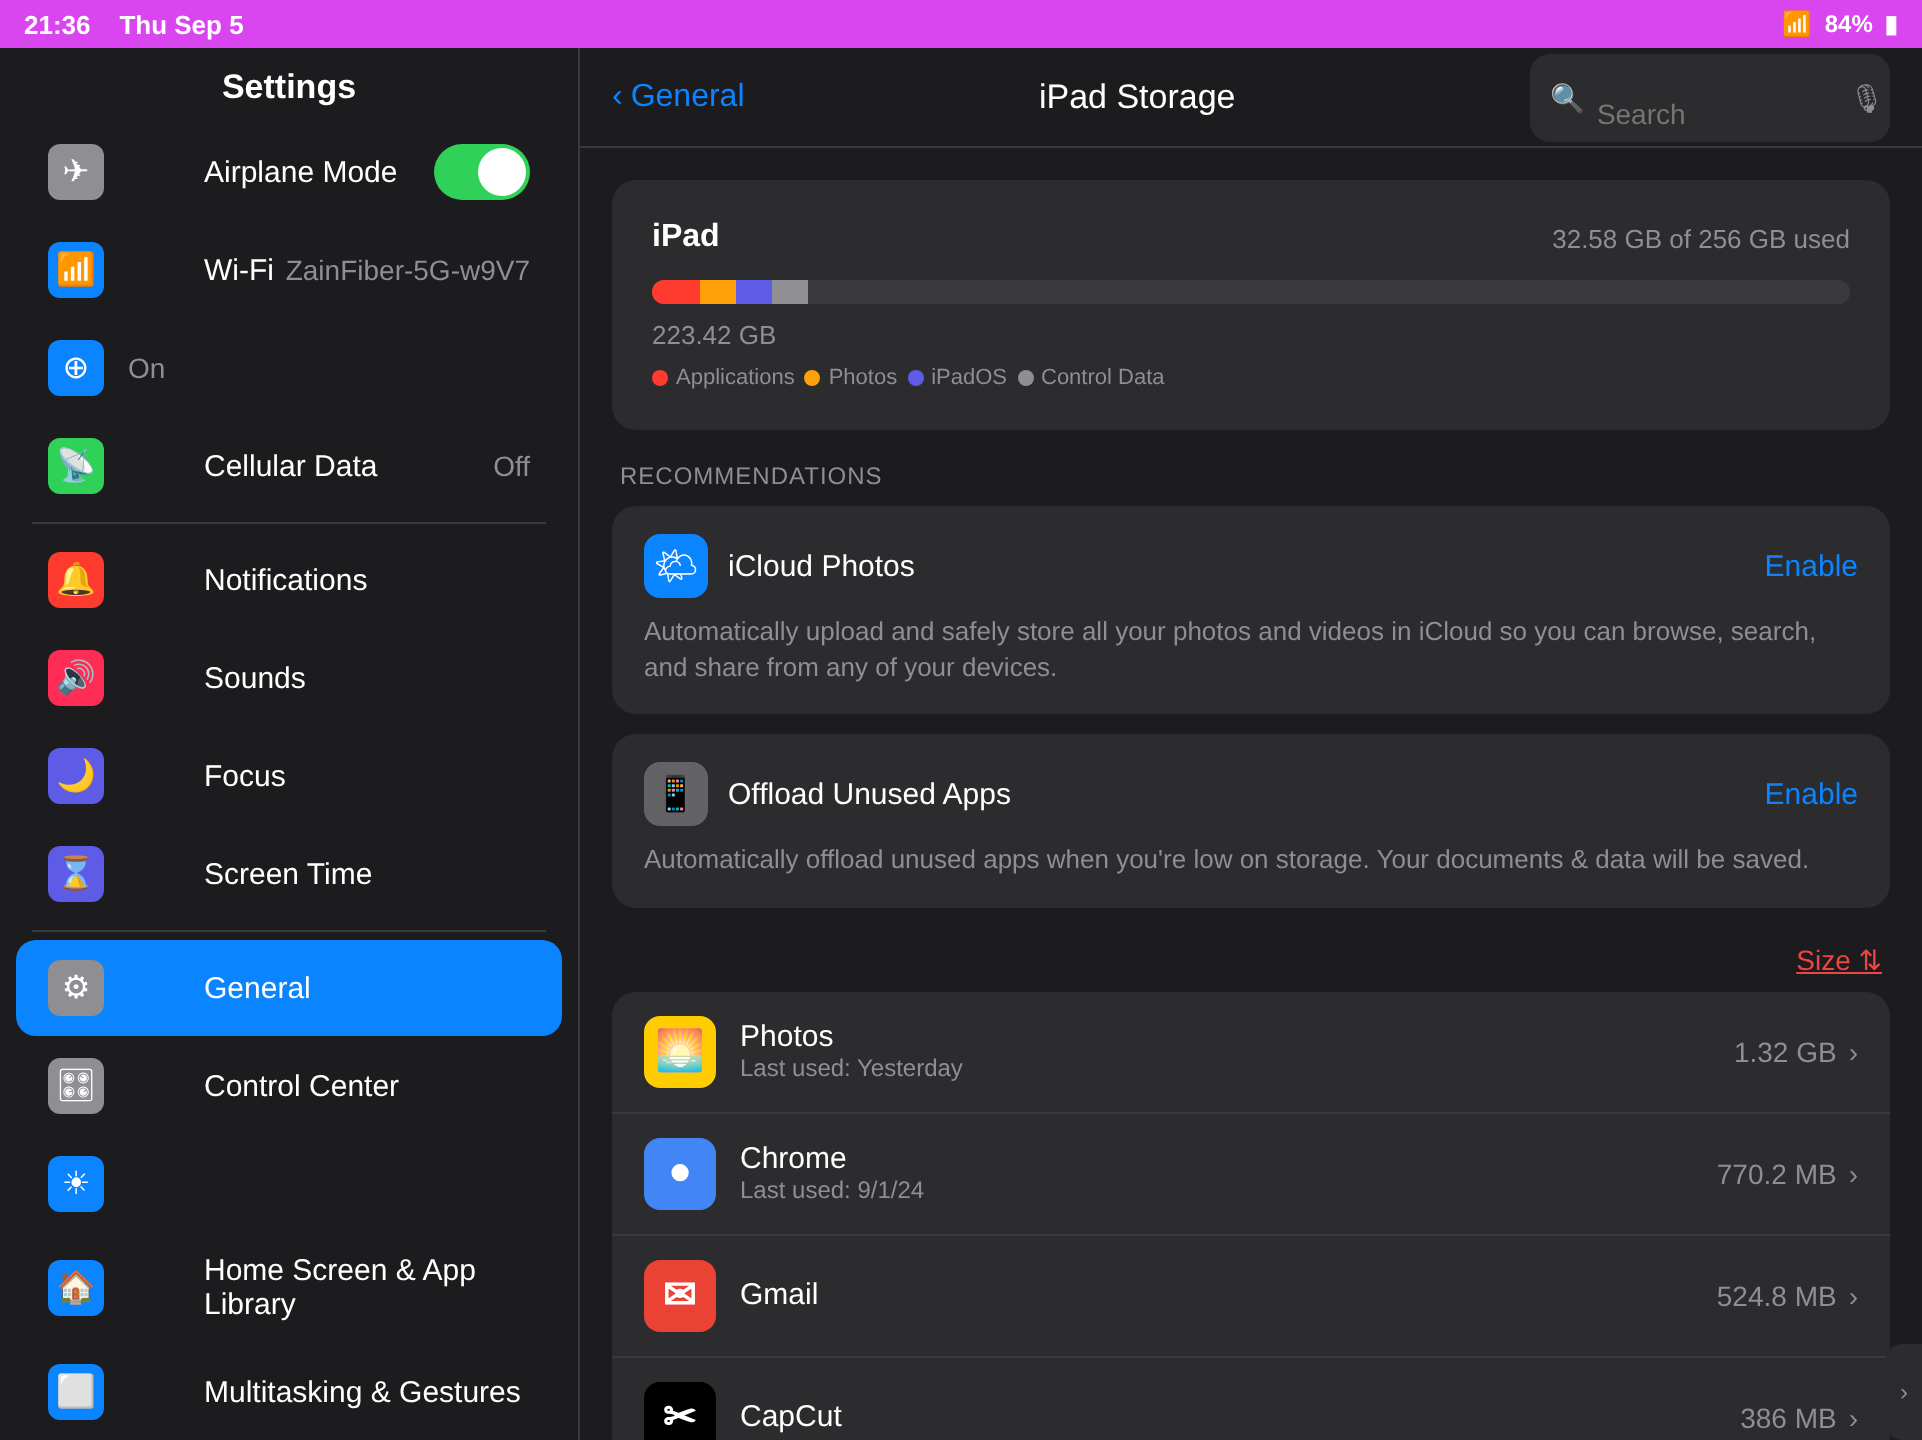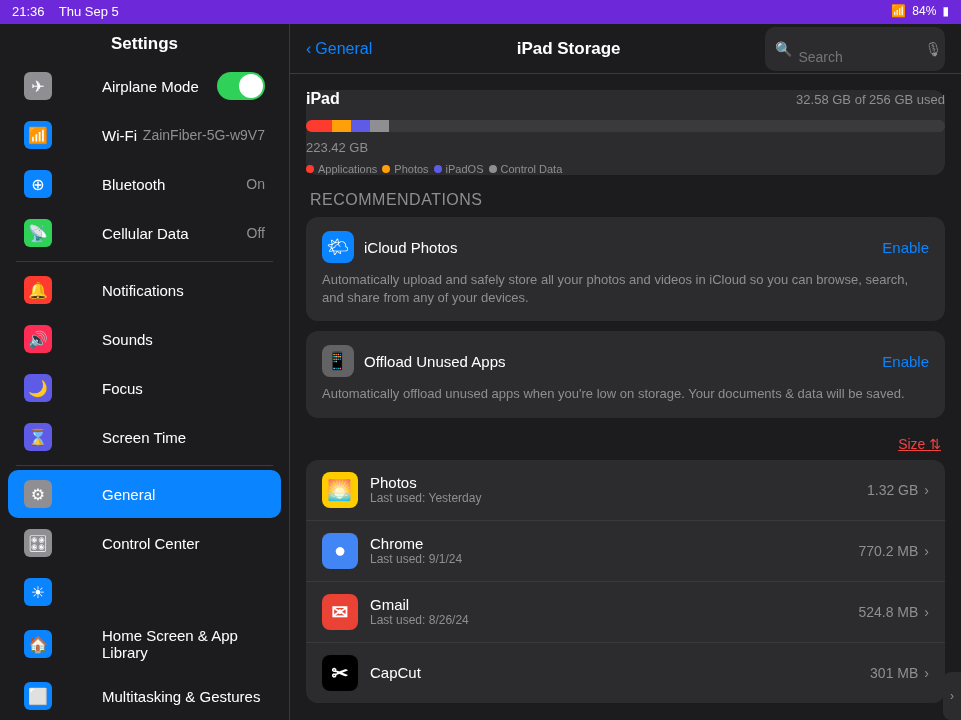--- a/index.html
+++ b/index.html
@@ -9,27 +9,27 @@
       color: #fff;
       width: 961px;
       height: 720px;
       overflow: hidden;
       display: flex;
       flex-direction: column;
     }
 
     
     .status-bar {
-      background: #6d28d9;
+      background: #d946ef;
       display: flex;
       justify-content: space-between;
-      align-items: flex-start;
+      align-items: center;
       padding: 4px 12px;
       font-size: 13px;
-      font-weight: 400;
+      font-weight: 700;
       height: 24px;
       flex-shrink: 0;
     }
     .status-right {
       display: flex;
       align-items: center;
       gap: 6px;
       font-size: 12px;
     }
 
@@ -151,21 +151,21 @@
       align-items: center;
       color: #0a84ff;
       font-size: 16px;
       cursor: pointer;
       gap: 4px;
     }
     .nav-title {
       flex: 1;
       text-align: center;
       font-size: 17px;
-      font-weight: 700;
+      font-weight: 400;
       color: #fff;
     }
     .search-bar {
       display: flex;
       align-items: center;
       background: #2c2c2e;
       border-radius: 10px;
       padding: 6px 10px;
       gap: 6px;
       width: 180px;
@@ -192,21 +192,21 @@
     .content-scroll {
       flex: 1;
       overflow-y: auto;
       padding: 16px;
     }
 
     
     .storage-card {
       background: #2c2c2e;
       border-radius: 12px;
-      padding: 0;
+      padding: 20px;
       margin-bottom: 16px;
     }
     .storage-header {
       display: flex;
       justify-content: space-between;
       align-items: center;
       margin-bottom: 12px;
     }
     .storage-title {
       font-size: 16px;
@@ -247,21 +247,21 @@
       color: #8e8e93;
     }
     .legend-dot {
       width: 8px;
       height: 8px;
       border-radius: 50%;
     }
 
     
     .section-title {
-      font-size: 16px;
+      font-size: 12px;
       color: #8e8e93;
       text-transform: uppercase;
       letter-spacing: 0.5px;
       margin-bottom: 8px;
       padding-left: 4px;
     }
     .recommendation-card {
       background: #2c2c2e;
       border-radius: 12px;
       padding: 14px 16px;
@@ -421,21 +421,20 @@
           <span class="sidebar-item-label">Airplane Mode</span>
           <div class="toggle"></div>
         </div>
         <div class="sidebar-item">
           <div class="sidebar-item-icon icon-wifi">📶</div>
           <span class="sidebar-item-label">Wi-Fi</span>
           <span class="sidebar-item-value">ZainFiber-5G-w9V7</span>
         </div>
         <div class="sidebar-item">
           <div class="sidebar-item-icon icon-bluetooth">⊕</div>
-          <span class="sidebar-item-label">Bluetooth</span>
           <span class="sidebar-item-value">On</span>
         </div>
         <div class="sidebar-item">
           <div class="sidebar-item-icon icon-cellular">📡</div>
           <span class="sidebar-item-label">Cellular Data</span>
           <span class="sidebar-item-value">Off</span>
         </div>
         <div class="separator"></div>
         <div class="sidebar-item">
           <div class="sidebar-item-icon icon-notifications">🔔</div>
@@ -569,31 +568,30 @@
               <div class="app-name">Chrome</div>
               <div class="app-last-used">Last used: 9/1/24</div>
             </div>
             <span class="app-size">770.2 MB</span>
             <span class="chevron">›</span>
           </div>
           <div class="app-item">
             <div class="app-icon" style="background: rgb(234, 67, 53); color: rgb(255, 255, 255); font-weight: 700;">✉</div>
             <div class="app-info">
               <div class="app-name">Gmail</div>
-              <div class="app-last-used">Last used: 8/26/24</div>
             </div>
             <span class="app-size">524.8 MB</span>
             <span class="chevron">›</span>
           </div>
           <div class="app-item">
             <div class="app-icon" style="background: rgb(0, 0, 0); color: rgb(255, 255, 255); font-weight: 700;">✂</div>
             <div class="app-info">
               <div class="app-name">CapCut</div>
             </div>
-            <span class="app-size">301 MB</span>
+            <span class="app-size">386 MB</span>
             <span class="chevron">›</span>
           </div>
         </div>
 
     </div>
   </div>
 
   <div class="expand-tab" style="position:relative;margin-left:-18px;z-index:10;align-self:center">›</div>
 
 </div>

